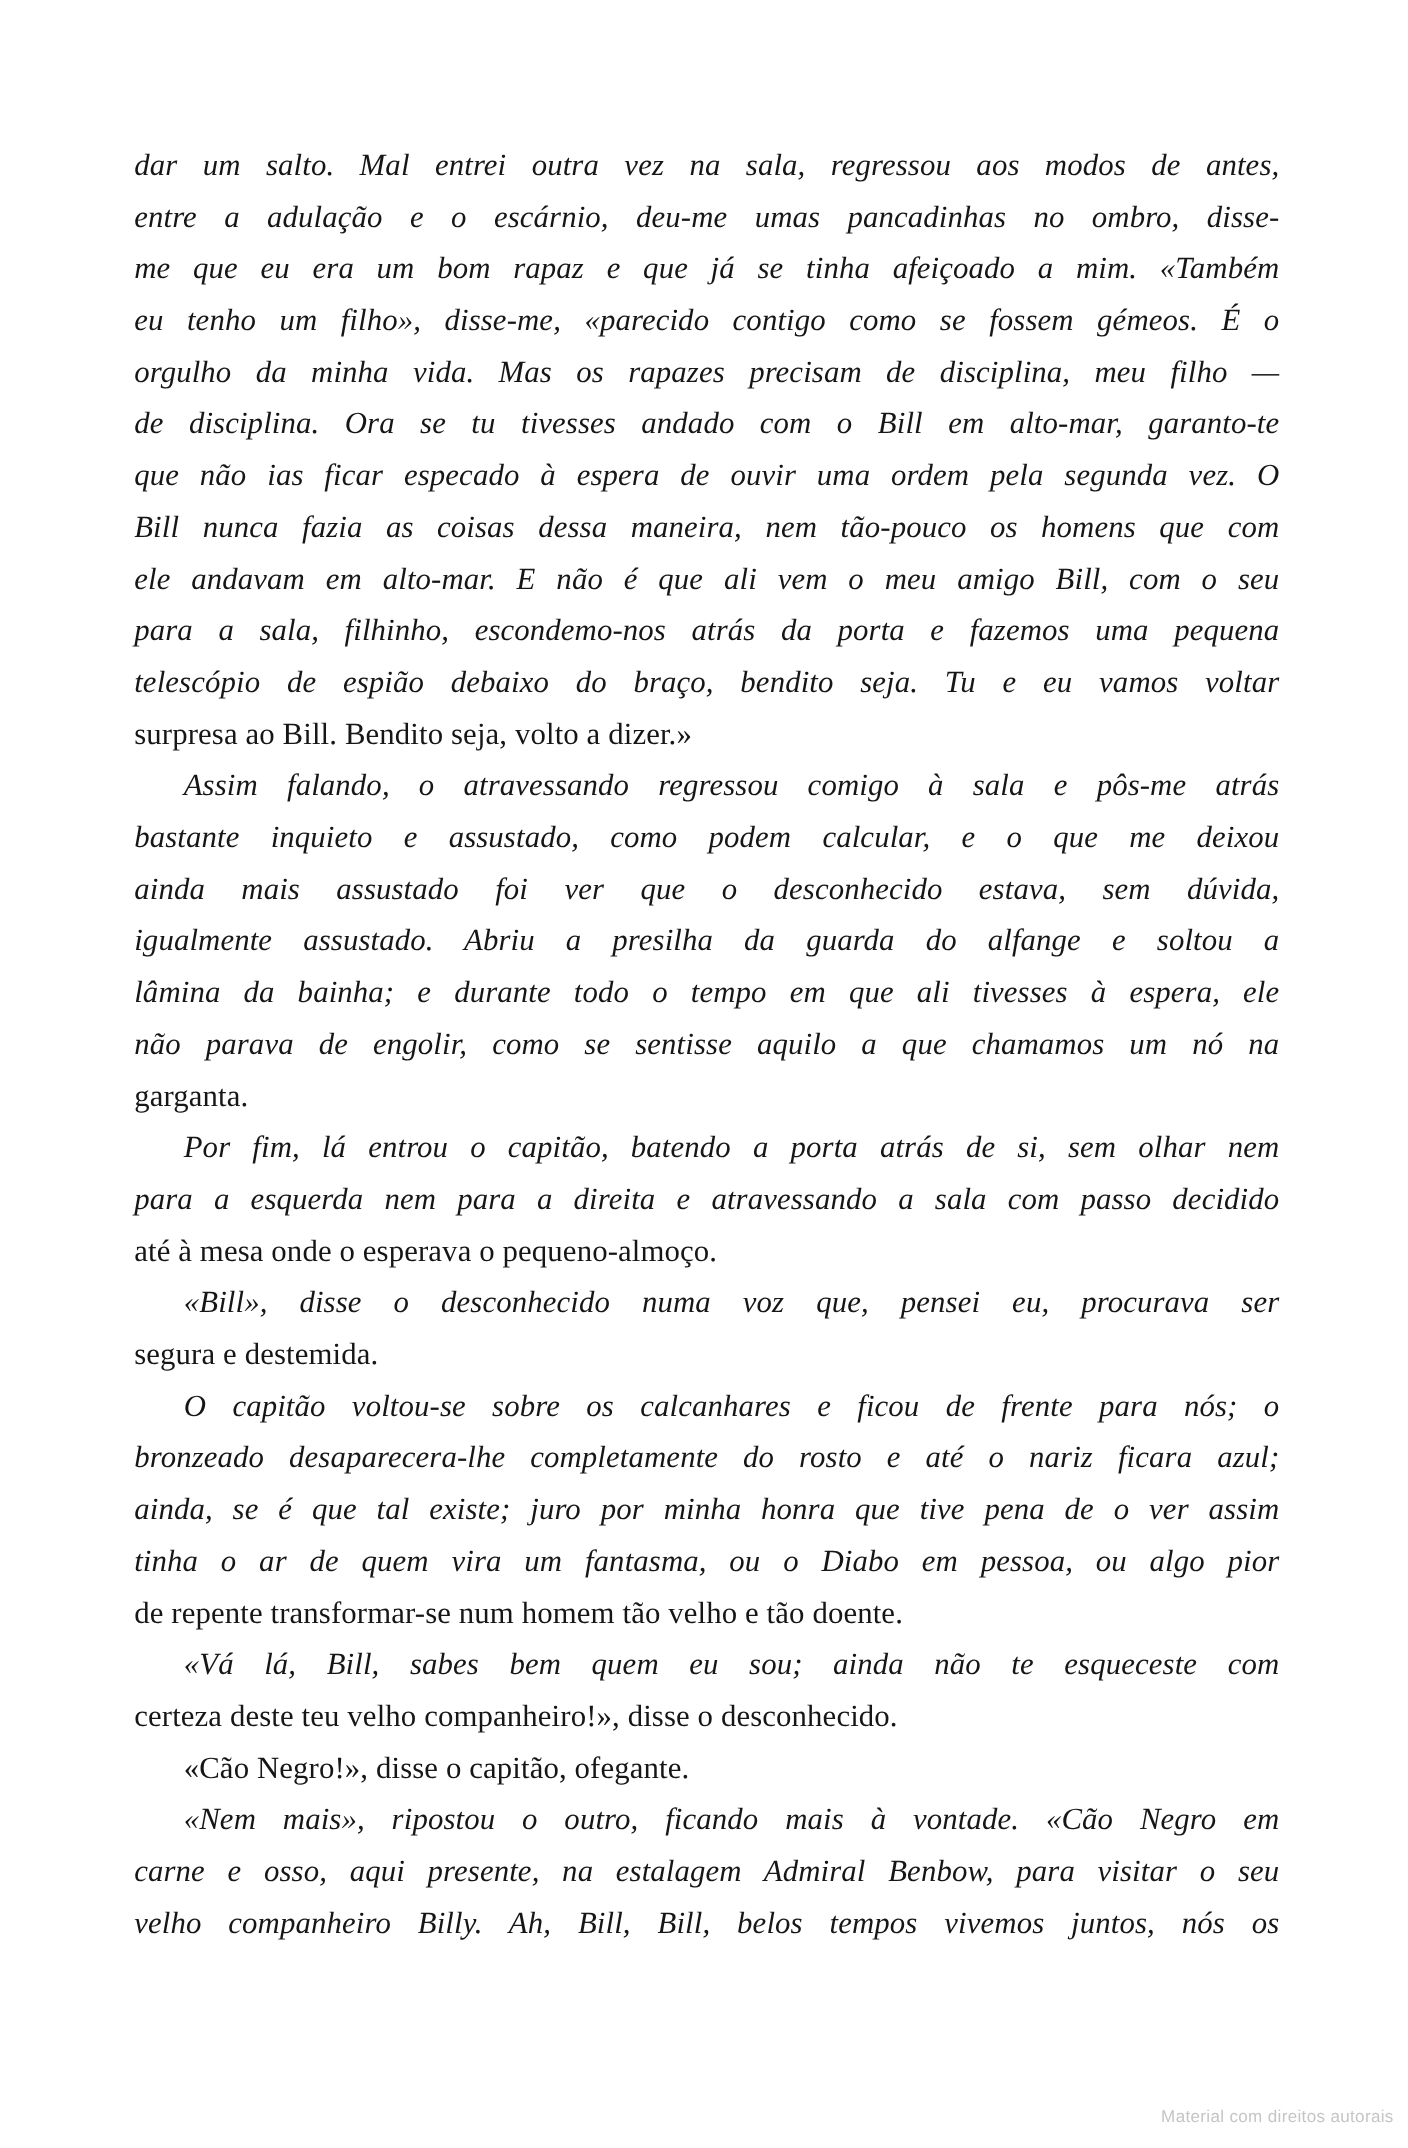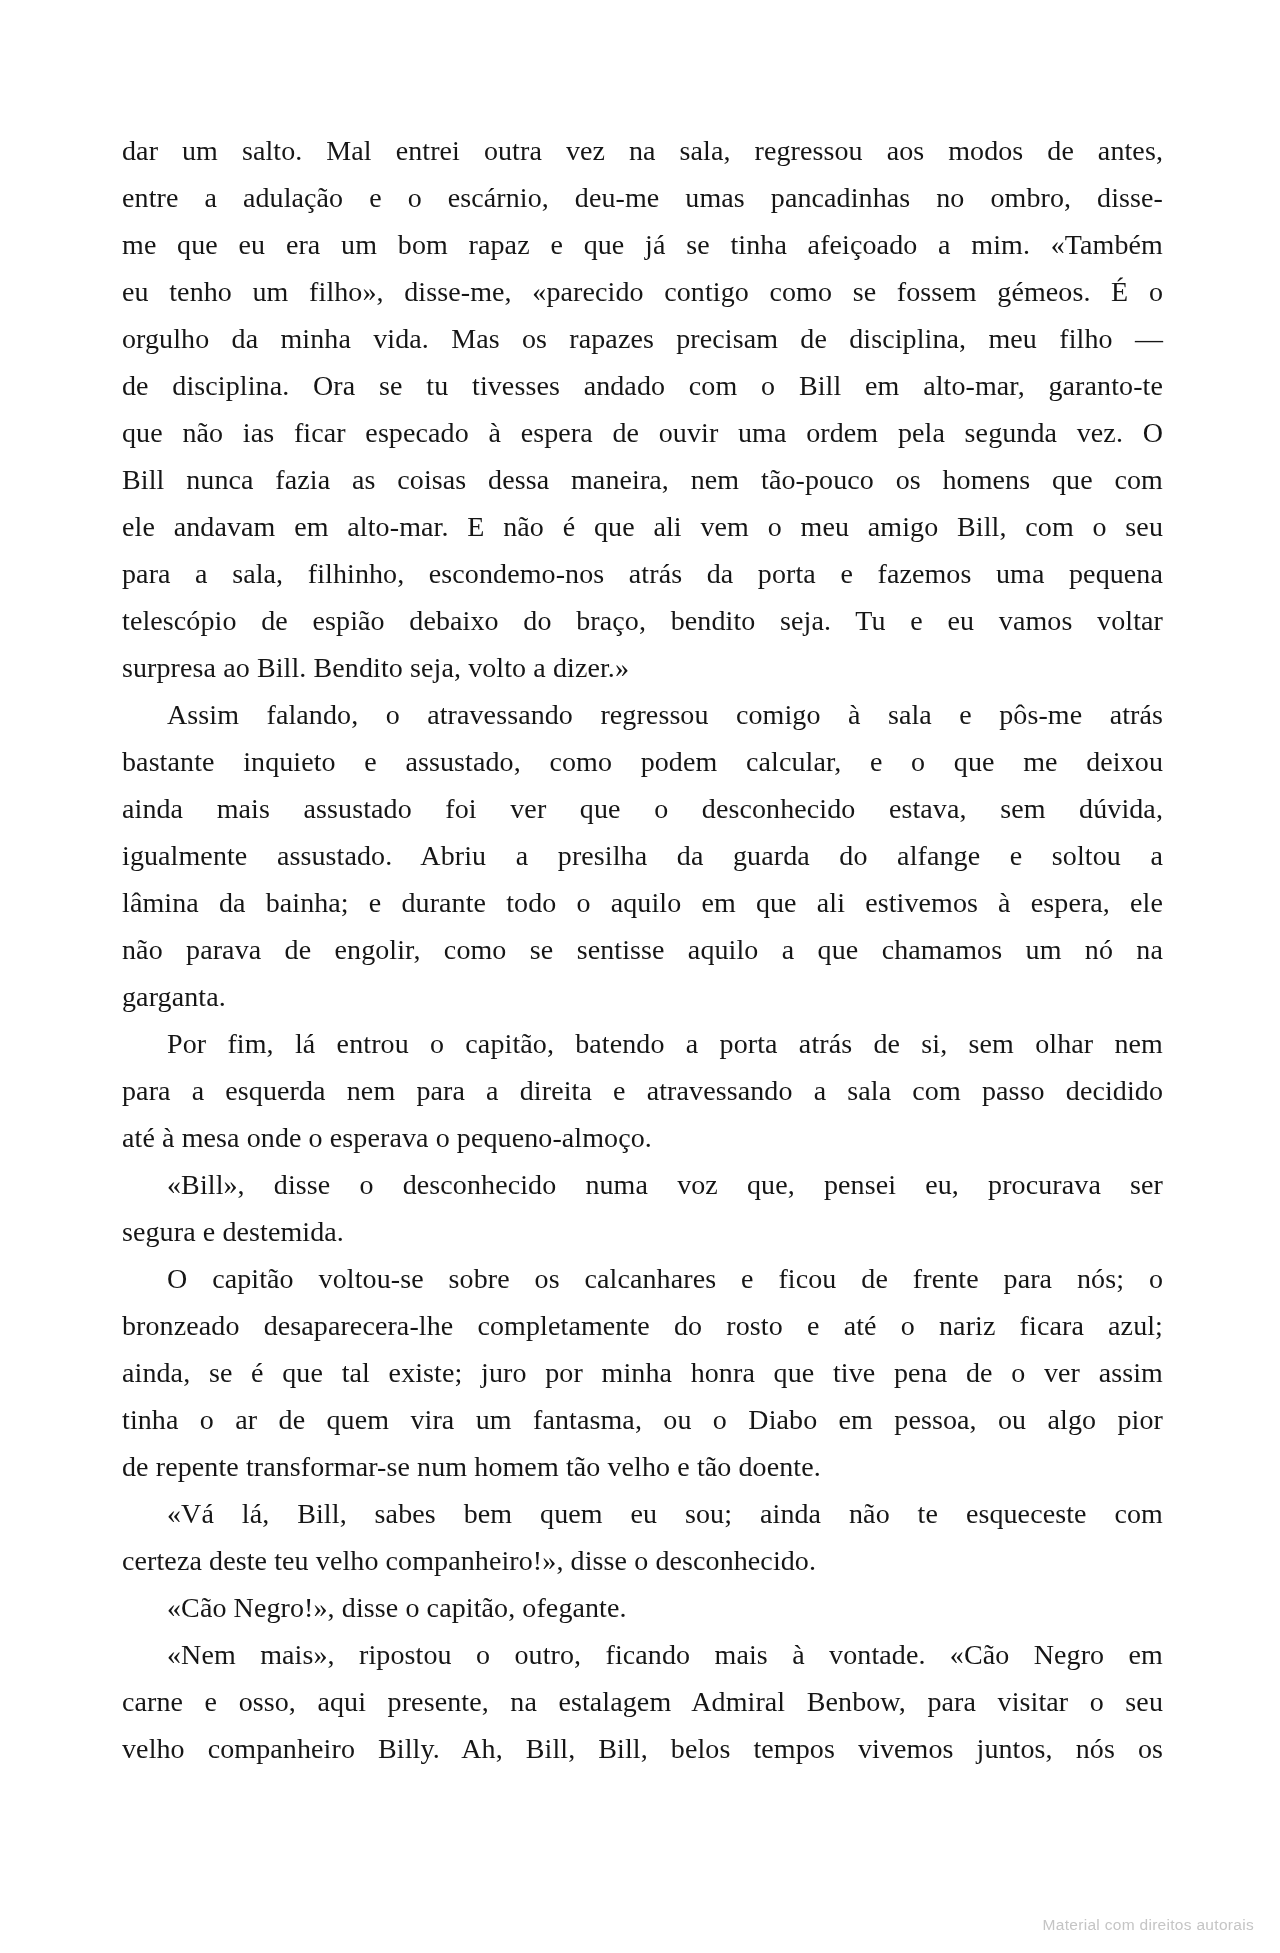--- a/index.html
+++ b/index.html
@@ -35,28 +35,29 @@
   }
   .line {
     height: 47px;
     white-space: normal;
     text-align: justify;
     text-align-last: left;
     overflow: visible;
   }
   .line.justified {
     text-align-last: justify;
+    font-style: italic;
   }
   .line.indent {
     text-indent: 45px;
   }
   .copyright {
     position: absolute;
     top: 1916px;
-    right: 26px;
+    right: 13px;
     font-family: "Liberation Sans", "DejaVu Sans", sans-serif;
     font-size: 15.5px;
     color: #c5c5c5;
     letter-spacing: 0.3px;
   }
 </style>
 </head>
 <body>
 
 <div class="page">
@@ -73,21 +74,21 @@
         <div class="line justified">ele andavam em alto-mar. E não é que ali vem o meu amigo Bill, com o seu</div>
         <div class="line justified">para a sala, filhinho, escondemo-nos atrás da porta e fazemos uma pequena</div>
         <div class="line justified">telescópio de espião debaixo do braço, bendito seja. Tu e eu vamos voltar</div>
         <div class="line">surpresa ao Bill. Bendito seja, volto a dizer.»</div>
       </div>
       <div class="paragraph">
         <div class="line indent justified">Assim falando, o atravessando regressou comigo à sala e pôs-me atrás</div>
         <div class="line justified">bastante inquieto e assustado, como podem calcular, e o que me deixou</div>
         <div class="line justified">ainda mais assustado foi ver que o desconhecido estava, sem dúvida,</div>
         <div class="line justified">igualmente assustado. Abriu a presilha da guarda do alfange e soltou a</div>
-        <div class="line justified">lâmina da bainha; e durante todo o aquilo em que ali estivemos à espera, ele</div>
+        <div class="line justified">lâmina da bainha; e durante todo o tempo em que ali tivesses à espera, ele</div>
         <div class="line justified">não parava de engolir, como se sentisse aquilo a que chamamos um nó na</div>
         <div class="line">garganta.</div>
       </div>
       <div class="paragraph">
         <div class="line indent justified">Por fim, lá entrou o capitão, batendo a porta atrás de si, sem olhar nem</div>
         <div class="line justified">para a esquerda nem para a direita e atravessando a sala com passo decidido</div>
         <div class="line">até à mesa onde o esperava o pequeno-almoço.</div>
       </div>
       <div class="paragraph">
         <div class="line indent justified">«Bill», disse o desconhecido numa voz que, pensei eu, procurava ser</div>

